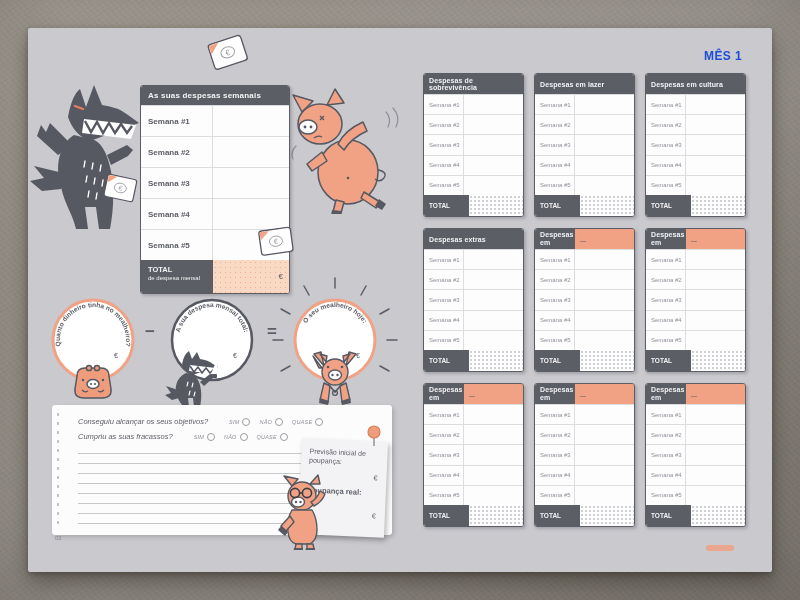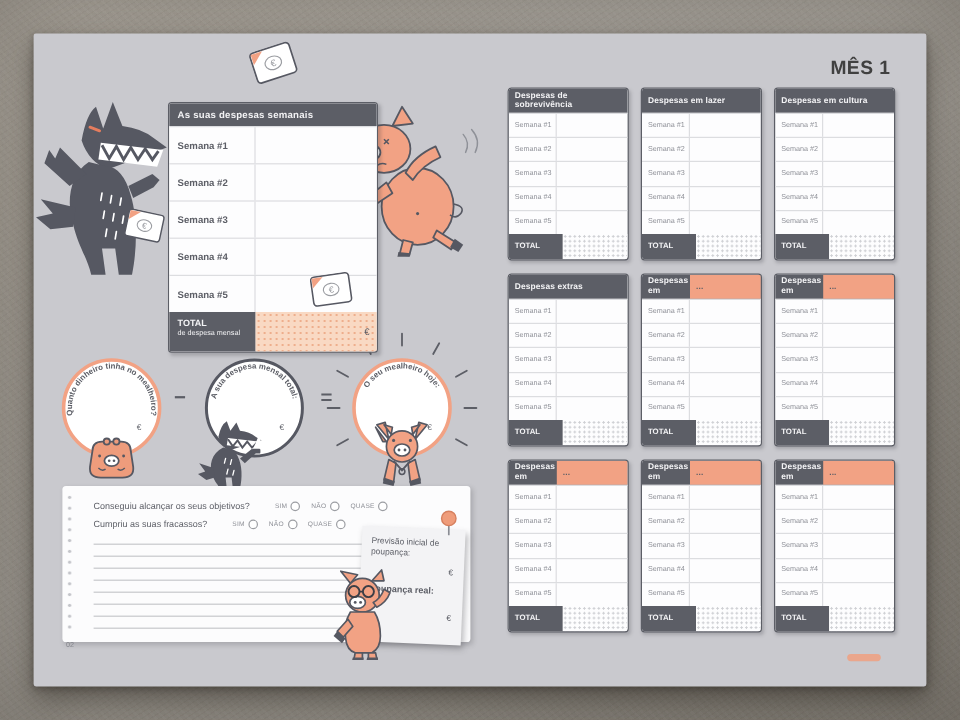--- a/index.html
+++ b/index.html
@@ -16,44 +16,44 @@
       radial-gradient(circle at 85% 80%, rgba(90,84,74,.28), rgba(0,0,0,0) 50%);
   }
   .vignette { position:absolute; inset:0; box-shadow:inset 0 0 90px rgba(55,48,40,.35); pointer-events:none; }
 
   .sheet {
     position:absolute; left:28px; top:28px; width:744px; height:544px;
     background:#c9c9ce; border-radius:2px;
     box-shadow:0 10px 22px rgba(40,35,28,.5), 0 2px 5px rgba(40,35,28,.35);
   }
   .sheet-title { position:absolute; left:27px; top:21px; font-size:12px; font-weight:bold; color:#5c5e66; letter-spacing:.4px; }
-  .month-label { position:absolute; right:30px; top:21px; font-size:16px; font-weight:bold; color:#404040; letter-spacing:.4px; }
+  .month-label { position:absolute; right:30px; top:21px; font-size:12px; font-weight:bold; color:#1d4ed8; letter-spacing:.4px; }
 
   
-  .weekly-table { position:absolute; left:112px; top:57px; width:175px; background:#fdfdfe;
+  .weekly-table { position:absolute; left:112px; top:57px; width:150px; background:#fdfdfe;
     border:1.5px solid #5c5e66; border-radius:3px; overflow:hidden; box-shadow:2px 2px 3px rgba(60,60,66,.25); z-index:5; }
   .wt-header { background:#5c5e66; color:#f3f3f5; font-size:8px; font-weight:bold; height:19px; display:flex; align-items:center; padding:0 7px; letter-spacing:.2px; }
   .wt-row { height:31px; display:flex; border-top:1px solid #dcdde0; background:#fdfdfe; }
   .wt-label { flex:0 0 72px; display:flex; align-items:center; padding-left:7px; font-size:8px; font-weight:600; color:#5c5e66; border-right:1px solid #dcdde0; }
   .wt-cell { flex:1; }
   .wt-total { height:33px; display:flex; }
   .wt-total-label { flex:0 0 72px; background:#5c5e66; color:#f3f3f5; padding:5px 0 0 7px; }
   .wt-total-label .l1 { display:block; font-size:7.5px; font-weight:bold; }
   .wt-total-label .l2 { display:block; font-size:6px; margin-top:1px; }
   .wt-total-cell { flex:1; display:flex; align-items:center; justify-content:flex-end; padding-right:6px;
     font-size:8px; color:#5c5e66; background-color:#f9d9c3;
     background-image:radial-gradient(#eeae8c .9px, rgba(0,0,0,0) 1px); background-size:5px 5px; }
 
   
   .ill { position:absolute; }
   .op-sign { position:absolute; width:22px; text-align:center; font-size:17px; font-weight:bold; color:#5c5e66; z-index:6; }
 
   
   .notes { position:absolute; left:24px; top:377px; width:340px; height:130px; background:#fcfcfd; border-radius:3px;
-    box-shadow:2px 2px 4px rgba(60,60,66,.22); padding:9px 14px 0 26px; z-index:20; }
+    box-shadow:2px 2px 4px rgba(60,60,66,.22); padding:9px 14px 0 26px; z-index:20;font-style:italic; }
   .notes::before { content:''; position:absolute; left:3px; top:5px; bottom:5px; width:6px;
     background-image:radial-gradient(circle, #c4c5ca 1.2px, rgba(0,0,0,0) 1.5px); background-size:6px 9px; }
   .q-line { display:flex; align-items:center; height:15px; font-size:7.5px; color:#5c5e66; }
   .options { display:flex; align-items:center; margin-left:12px; }
   .opt-label { font-size:5.5px; color:#8f9198; margin-left:9px; letter-spacing:.2px; }
   .opt-circle { width:8px; height:8px; border:1px solid #9b9da2; border-radius:50%; margin-left:3px; background:#fff; }
   .prompt { font-size:7.5px; color:#5c5e66; margin-top:4px; height:13px; }
   .rule-line { height:10px; border-bottom:1px solid #c6c7cb; margin-right:4px; }
 
   

